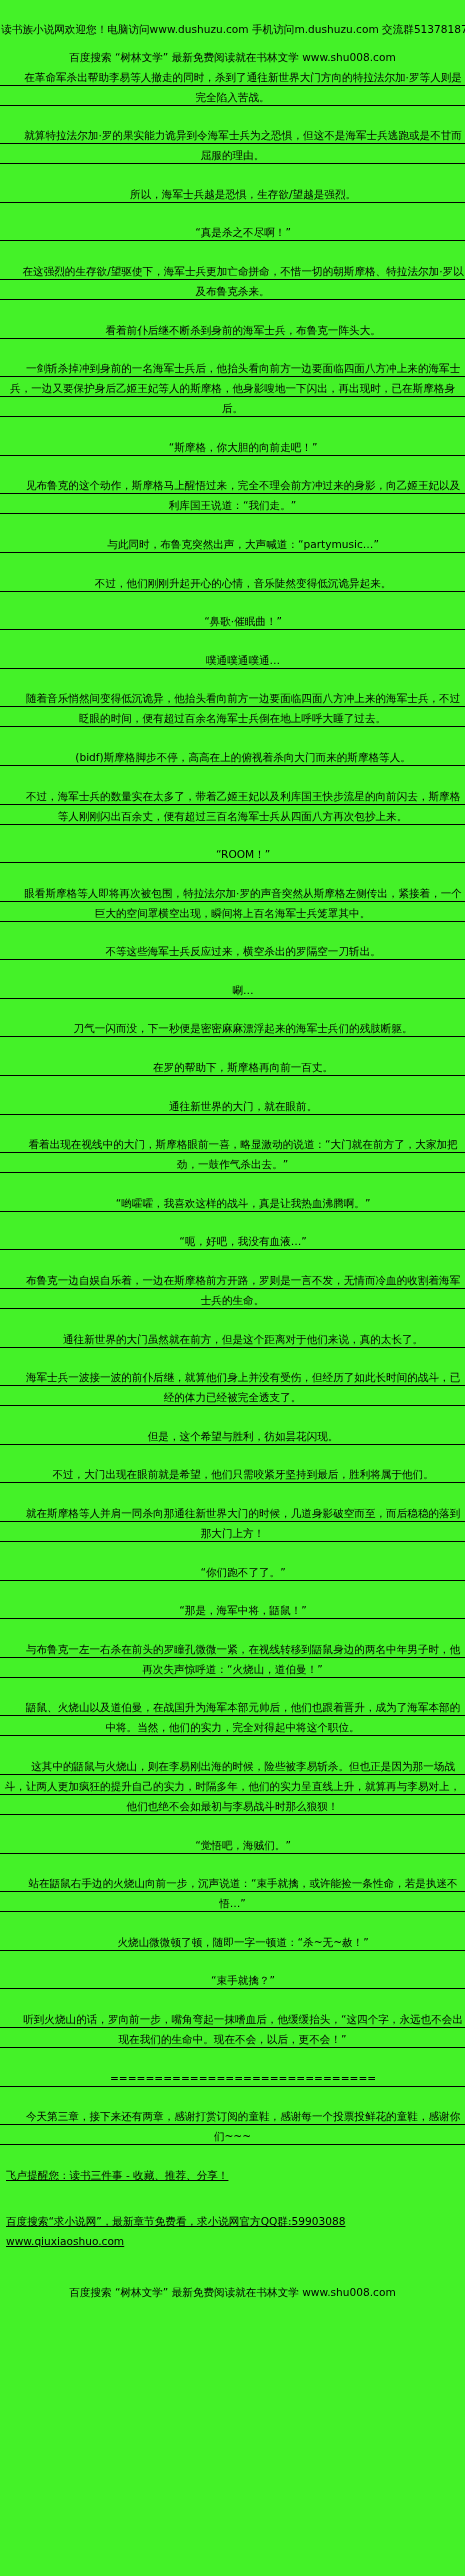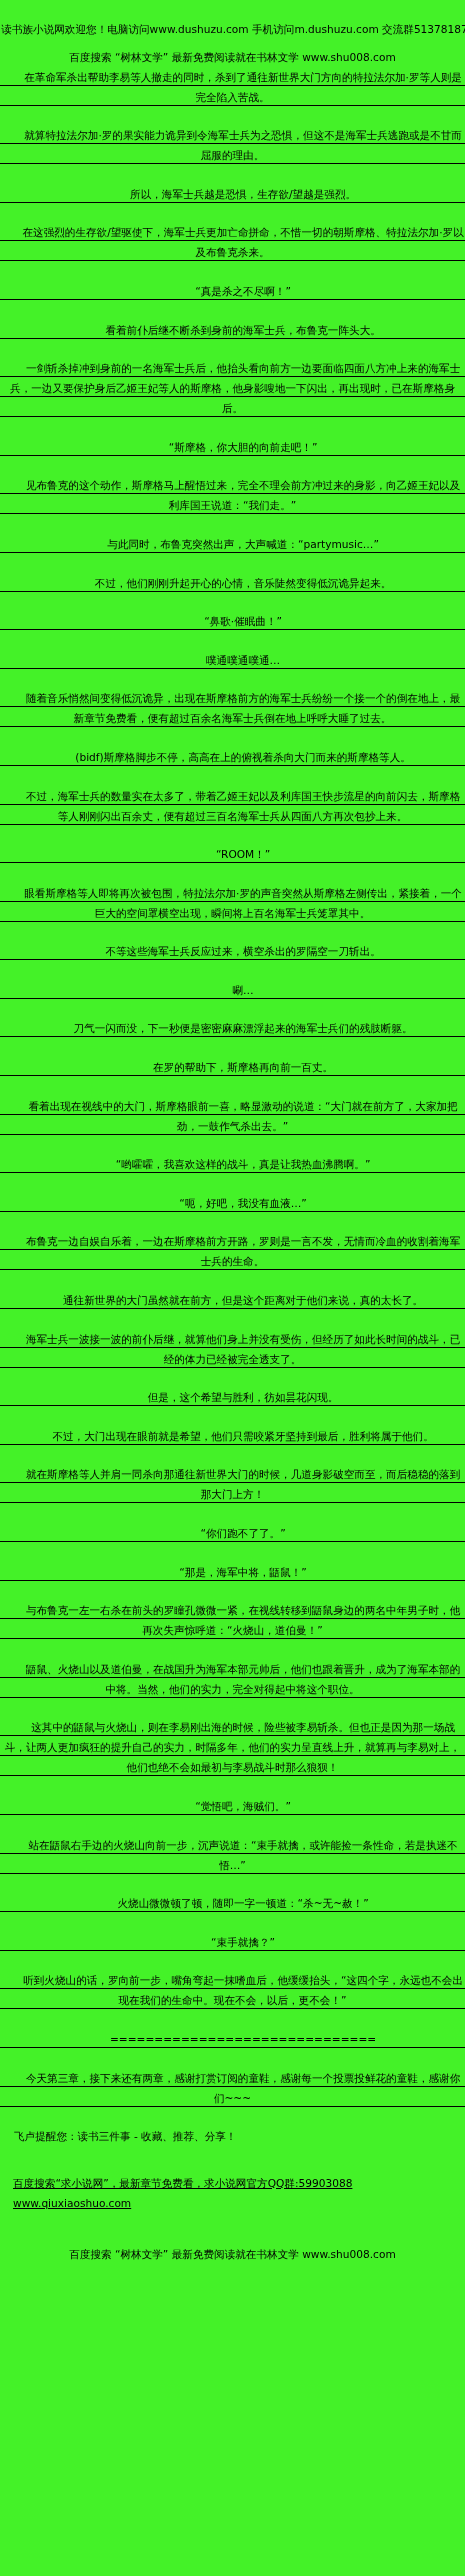--- a/index.html
+++ b/index.html
@@ -34,26 +34,27 @@
       to bottom,
       transparent 0px, transparent 18px,
       #000 18px, #000 18.6px,
       transparent 18.6px, transparent 20px
     );
     word-break: break-all;
     text-align: center;
   }
   .promo1 {
     margin: 9.3px 0 0 0;
-    padding-left: 14px;
+    padding-left: 6px;
     line-height: 20px;
+    text-decoration: underline;
   }
   .promo2 {
     margin: 26.6px 0 0 0;
-    padding-left: 13px;
+    padding-left: 6px;
     line-height: 20px;
     text-decoration: underline;
   }
   .footer-promo {
     margin: 31px 0 13.3px 0;
     line-height: 20px;
     text-align: center;
   }
 </style>
 </head>
@@ -64,39 +65,40 @@
   <div class="hdr1">读书族小说网欢迎您！电脑访问www.dushuzu.com 手机访问m.dushuzu.com 交流群513781872</div>
 
   <div class="hdr2">百度搜索 “树林文学” 最新免费阅读就在书林文学 www.shu008.com</div>
 
   <div class="content">
 
     <div>
         <p class="para">在革命军杀出帮助李易等人撤走的同时，杀到了通往新世界大门方向的特拉法尔加·罗等人则是完全陷入苦战。</p>
         <p class="para">就算特拉法尔加·罗的果实能力诡异到令海军士兵为之恐惧，但这不是海军士兵逃跑或是不甘而屈服的理由。</p>
         <p class="para">所以，海军士兵越是恐惧，生存欲/望越是强烈。</p>
+        <p class="para">“真是杀之不尽啊！”</p>
         <p class="para">在这强烈的生存欲/望驱使下，海军士兵更加亡命拼命，不惜一切的朝斯摩格、特拉法尔加·罗以及布鲁克杀来。</p>
-        <p class="para">“真是杀之不尽啊！”</p>
         <p class="para">看着前仆后继不断杀到身前的海军士兵，布鲁克一阵头大。</p>
         <p class="para">一剑斩杀掉冲到身前的一名海军士兵后，他抬头看向前方一边要面临四面八方冲上来的海军士兵，一边又要保护身后乙姬王妃等人的斯摩格，他身影嗖地一下闪出，再出现时，已在斯摩格身后。</p>
         <p class="para">“斯摩格，你大胆的向前走吧！”</p>
         <p class="para">见布鲁克的这个动作，斯摩格马上醒悟过来，完全不理会前方冲过来的身影，向乙姬王妃以及利库国王说道：“我们走。”</p>
         <p class="para">与此同时，布鲁克突然出声，大声喊道：“partymusic…”</p>
         <p class="para">不过，他们刚刚升起开心的心情，音乐陡然变得低沉诡异起来。</p>
         <p class="para">“鼻歌·催眠曲！”</p>
         <p class="para">噗通噗通噗通…</p>
-        <p class="para">随着音乐悄然间变得低沉诡异，出现在斯摩格前方的海军士兵纷纷一个接一个的倒在地上，最新章节免费看，便有超过百余名海军士兵倒在地上呼呼大睡了过去。</p>
+        <p class="para">随着音乐悄然间变得低沉诡异，他抬头看向前方一边要面临四面八方冲上来的海军士兵，不过眨眼的时间，便有超过百余名海军士兵倒在地上呼呼大睡了过去。</p>
         <p class="para">(bidf)斯摩格脚步不停，高高在上的俯视着杀向大门而来的斯摩格等人。</p>
         <p class="para">不过，海军士兵的数量实在太多了，带着乙姬王妃以及利库国王快步流星的向前闪去，斯摩格等人刚刚闪出百余丈，便有超过三百名海军士兵从四面八方再次包抄上来。</p>
         <p class="para">“ROOM！”</p>
         <p class="para">眼看斯摩格等人即将再次被包围，特拉法尔加·罗的声音突然从斯摩格左侧传出，紧接着，一个巨大的空间罩横空出现，瞬间将上百名海军士兵笼罩其中。</p>
         <p class="para">不等这些海军士兵反应过来，横空杀出的罗隔空一刀斩出。</p>
         <p class="para">唰…</p>
         <p class="para">刀气一闪而没，下一秒便是密密麻麻漂浮起来的海军士兵们的残肢断躯。</p>
         <p class="para">在罗的帮助下，斯摩格再向前一百丈。</p>
+        <p class="para">通往新世界的大门，就在眼前。</p>
         <p class="para">看着出现在视线中的大门，斯摩格眼前一喜，略显激动的说道：“大门就在前方了，大家加把劲，一鼓作气杀出去。”</p>
         <p class="para">“哟嚯嚯，我喜欢这样的战斗，真是让我热血沸腾啊。”</p>
         <p class="para">“呃，好吧，我没有血液…”</p>
         <p class="para">布鲁克一边自娱自乐着，一边在斯摩格前方开路，罗则是一言不发，无情而冷血的收割着海军士兵的生命。</p>
         <p class="para">通往新世界的大门虽然就在前方，但是这个距离对于他们来说，真的太长了。</p>
         <p class="para">海军士兵一波接一波的前仆后继，就算他们身上并没有受伤，但经历了如此长时间的战斗，已经的体力已经被完全透支了。</p>
         <p class="para">但是，这个希望与胜利，彷如昙花闪现。</p>
         <p class="para">不过，大门出现在眼前就是希望，他们只需咬紧牙坚持到最后，胜利将属于他们。</p>
         <p class="para">就在斯摩格等人并肩一同杀向那通往新世界大门的时候，几道身影破空而至，而后稳稳的落到那大门上方！</p>
         <p class="para">“你们跑不了了。”</p>

